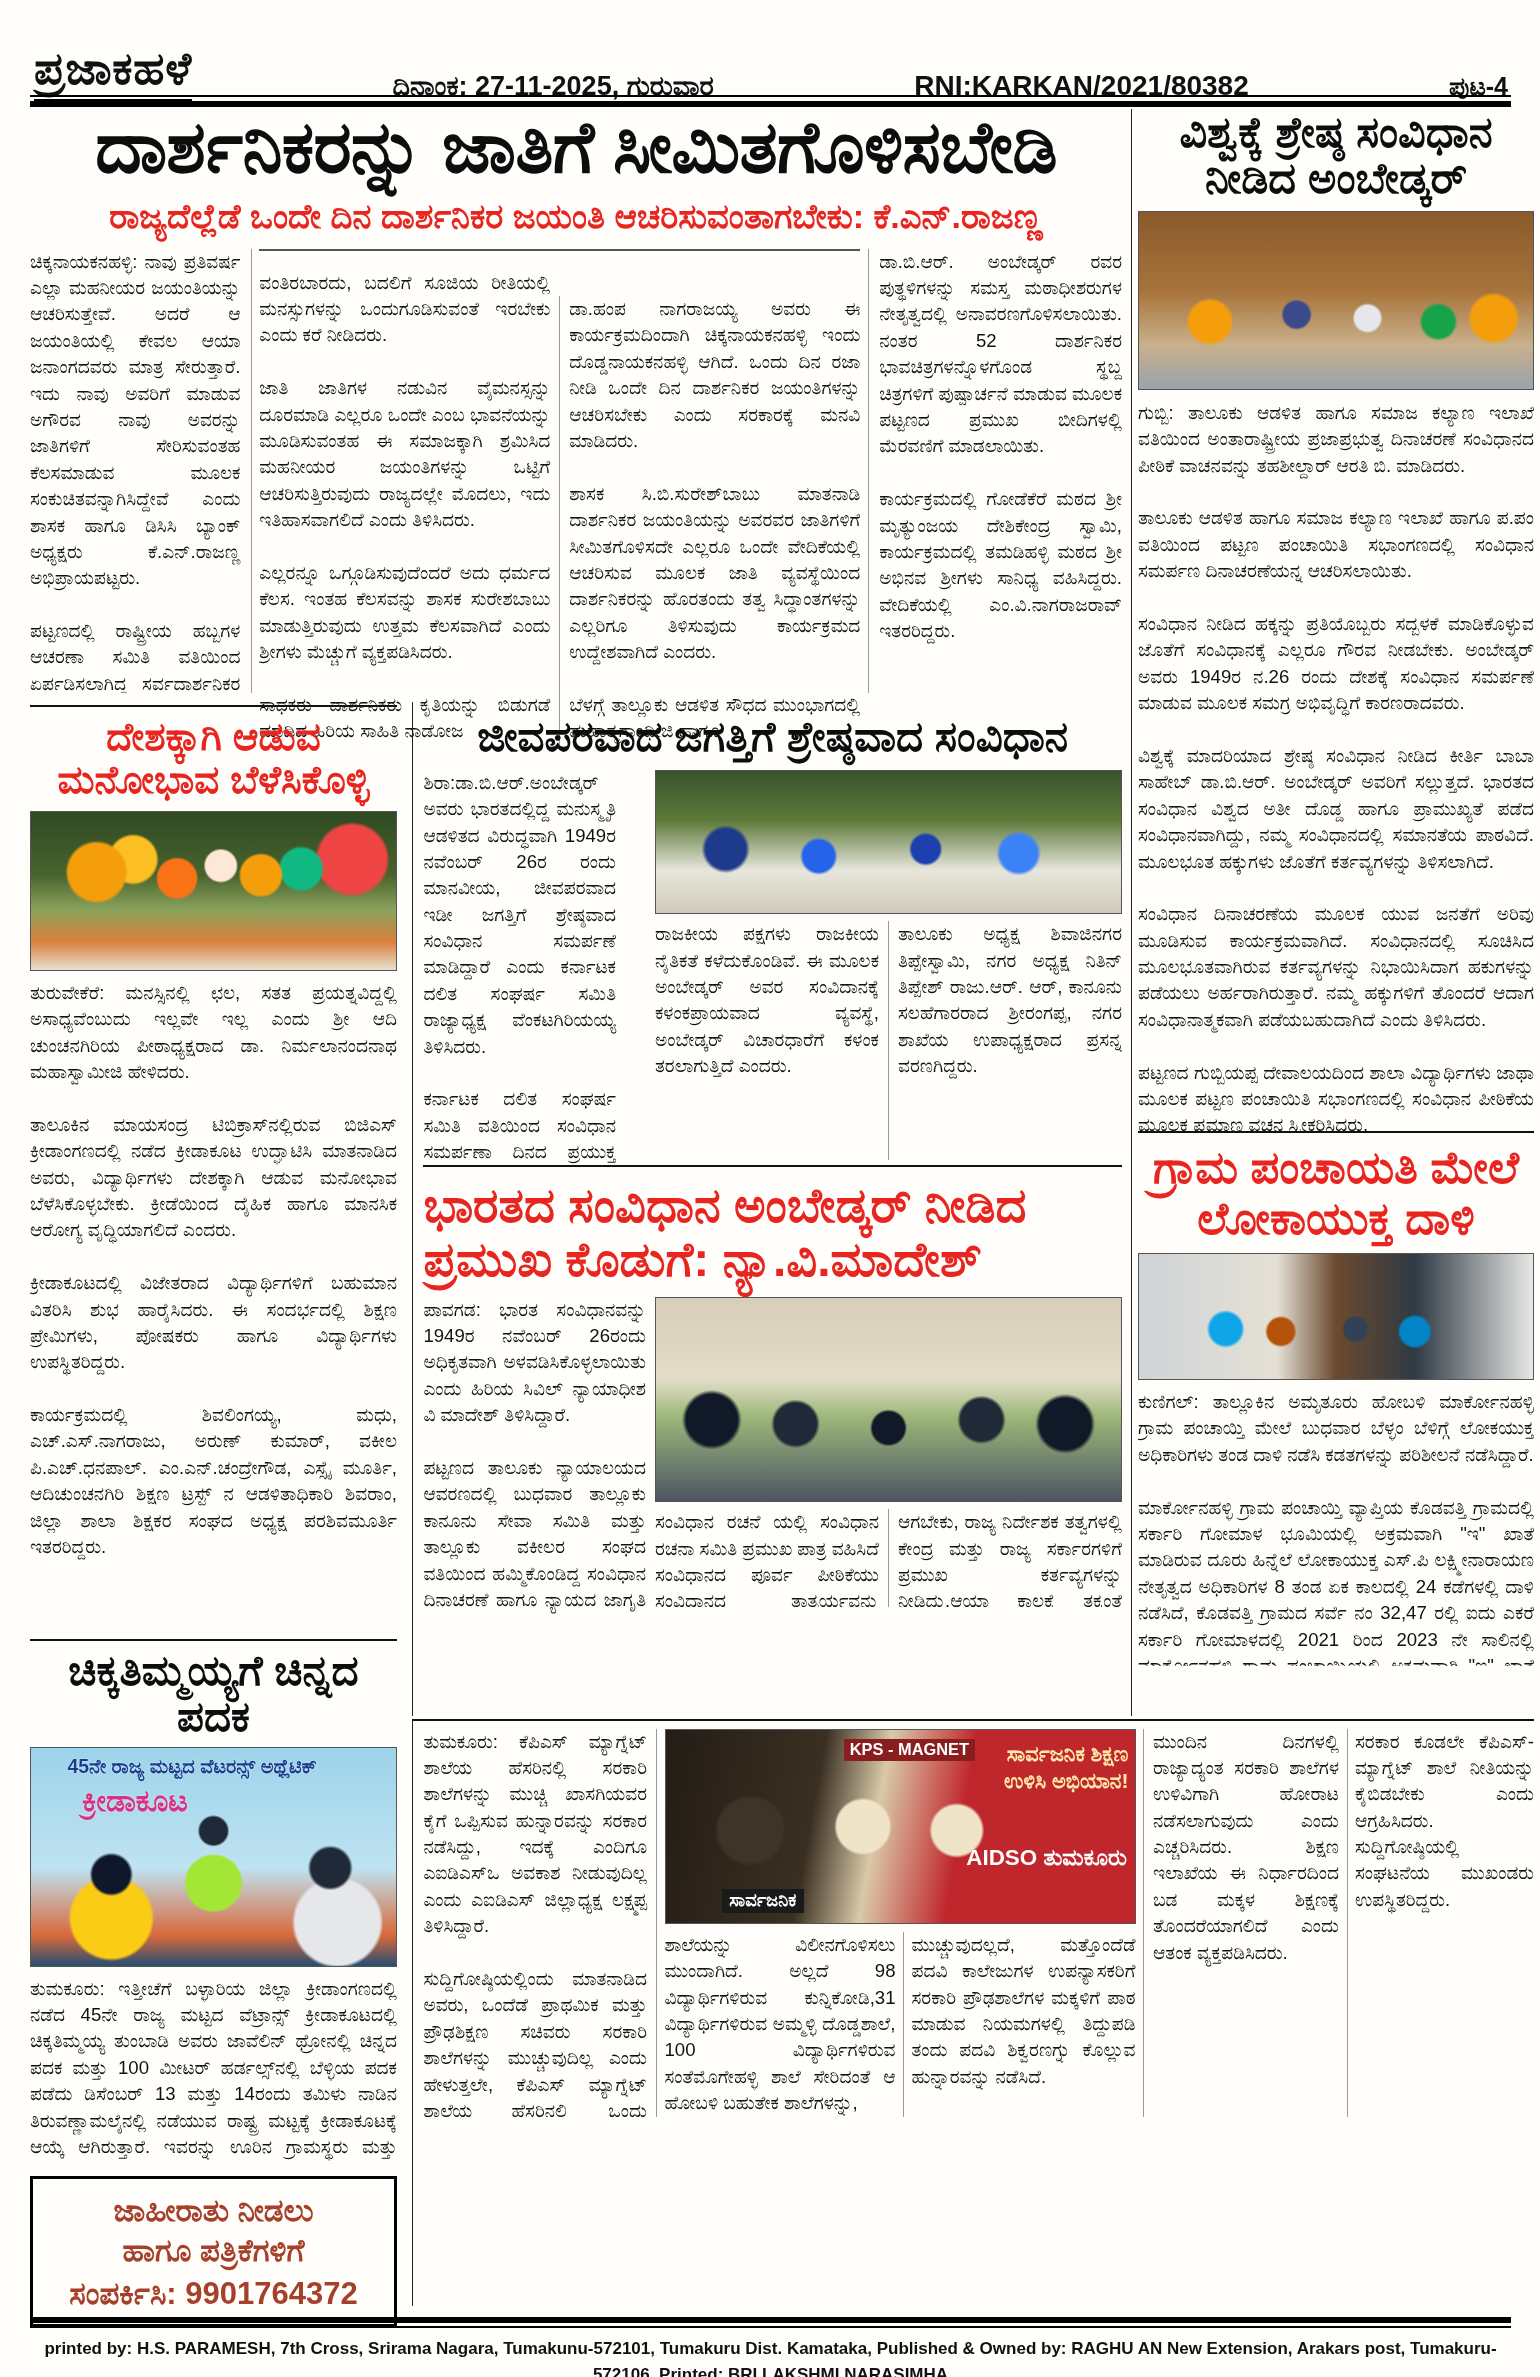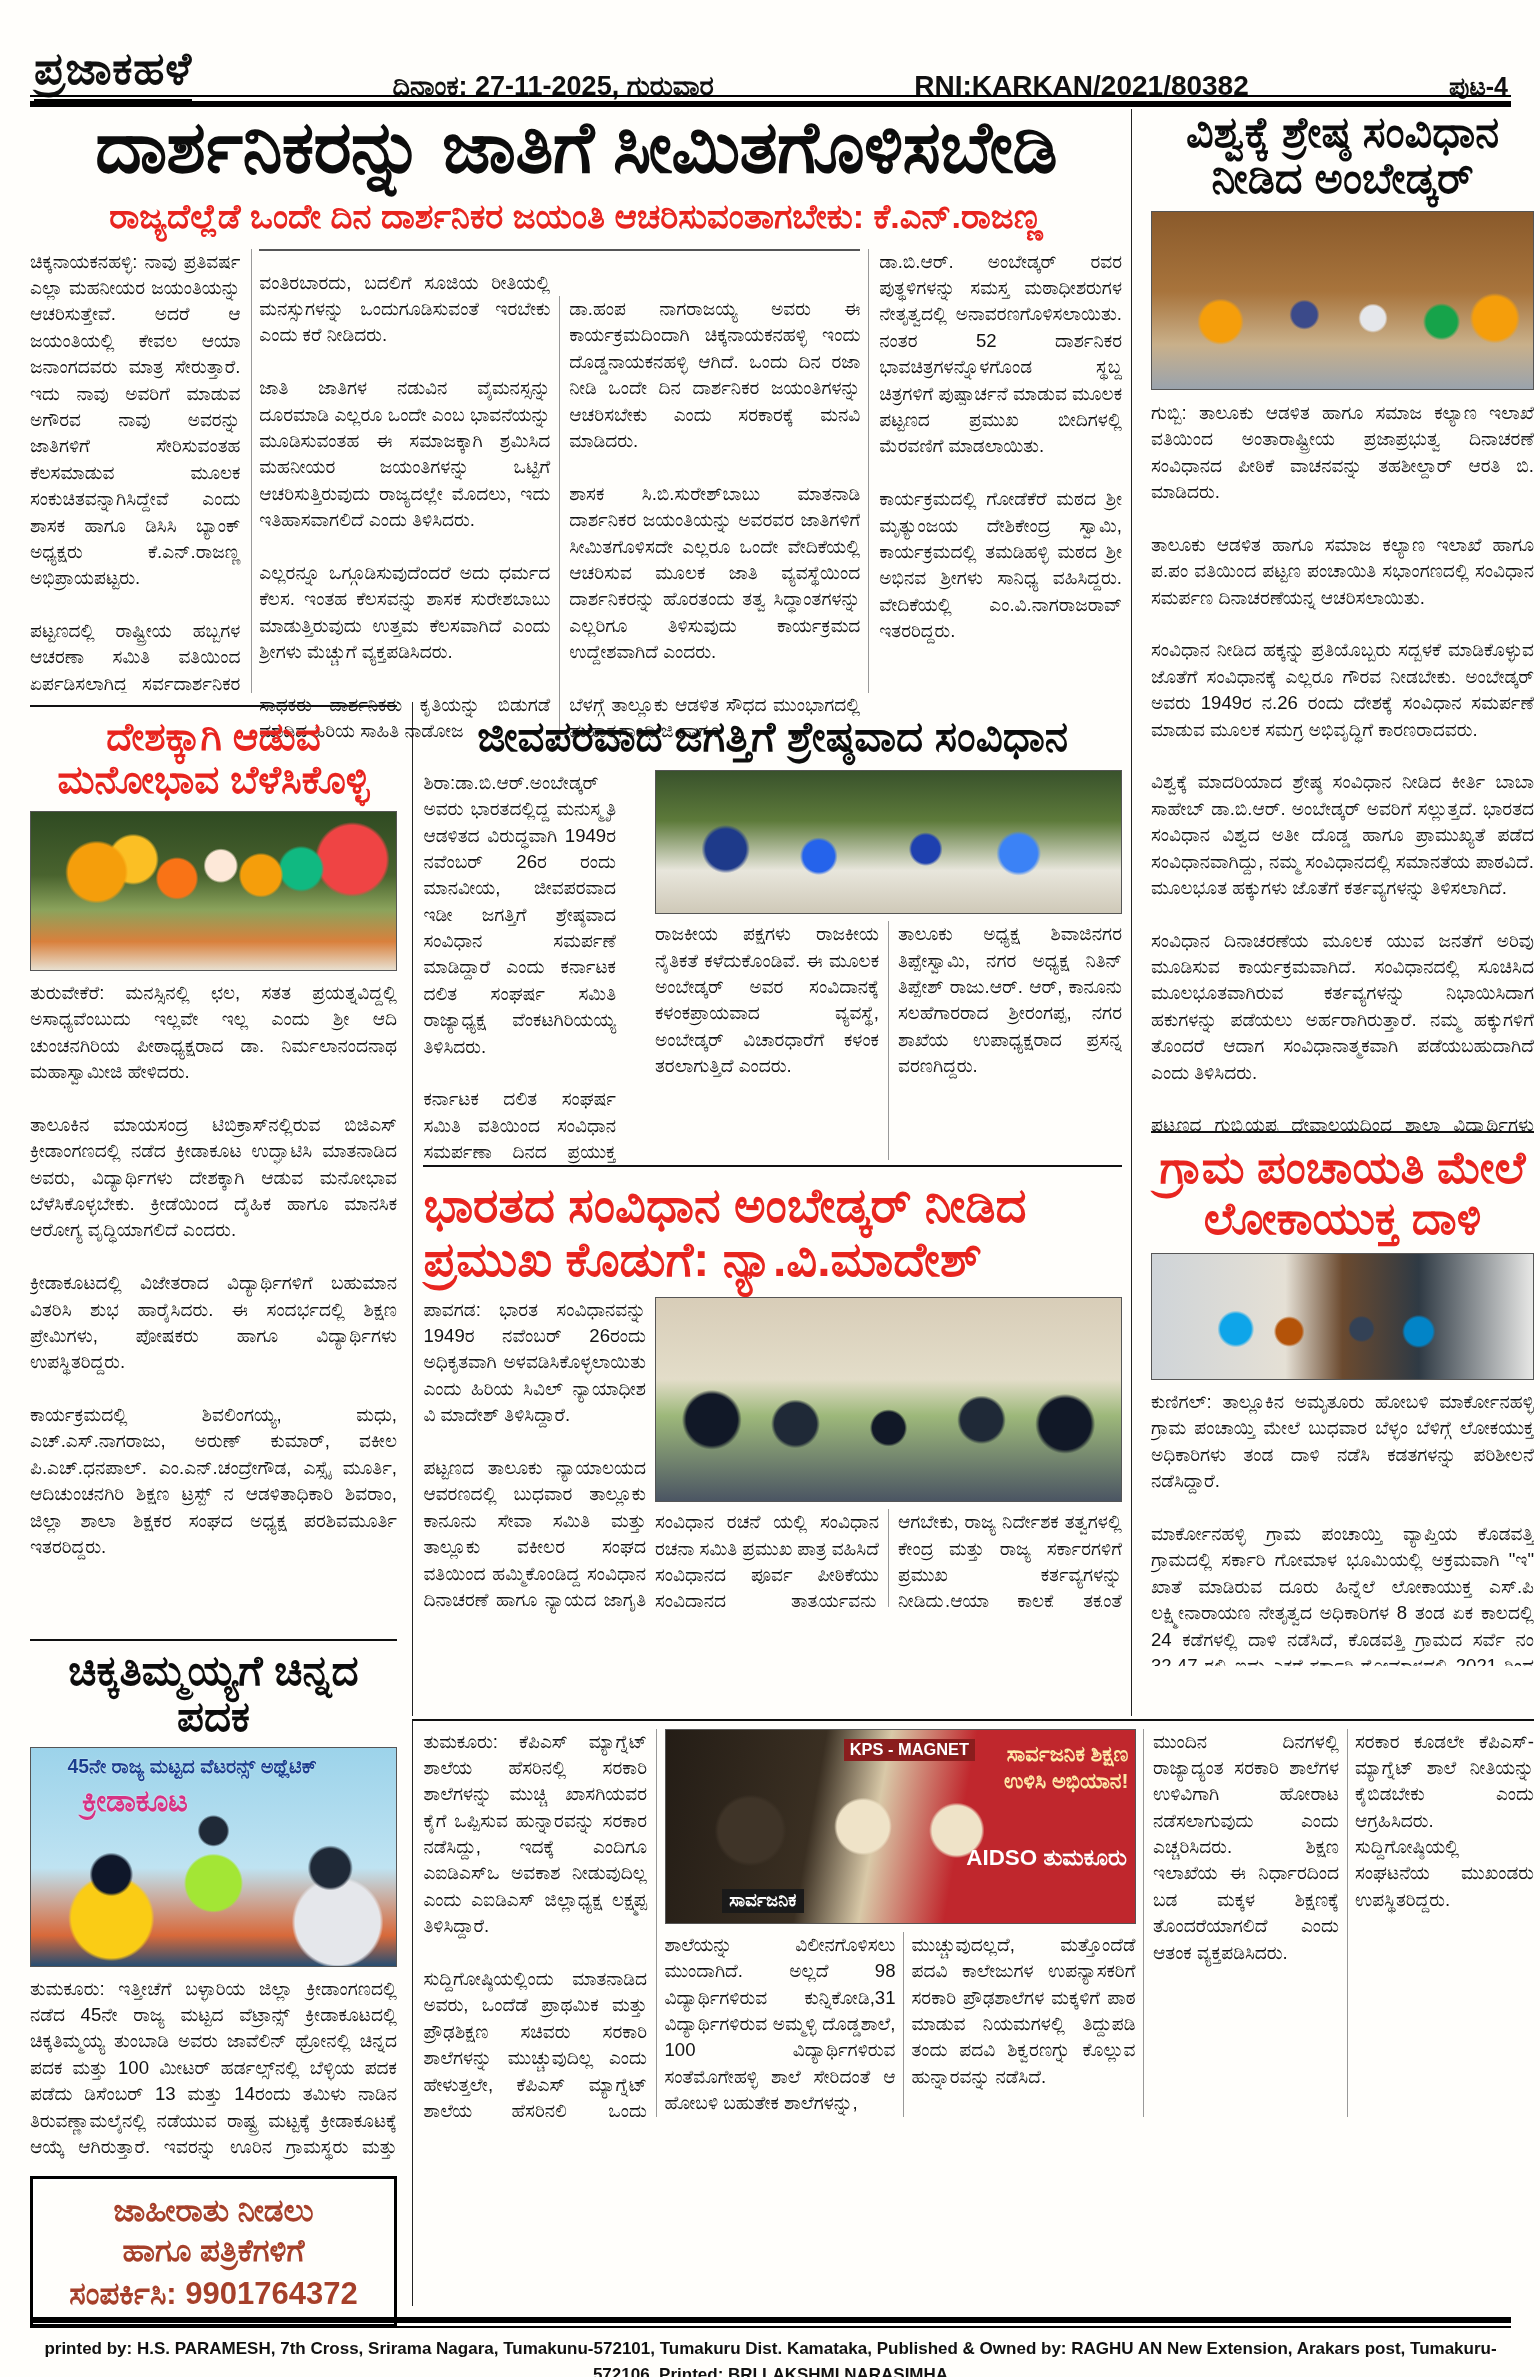--- a/index.html
+++ b/index.html
@@ -86,21 +86,21 @@
   .madesh-right{flex:1;display:flex;flex-direction:column;}
   .ph-madesh{height:203px;background:
      radial-gradient(circle at 12% 60%, #111827 0 6%, transparent 7%),
      radial-gradient(circle at 30% 62%, #1f2937 0 6%, transparent 7%),
      radial-gradient(circle at 50% 64%, #111827 0 6%, transparent 7%),
      radial-gradient(circle at 70% 60%, #1f2937 0 6%, transparent 7%),
      radial-gradient(circle at 88% 62%, #111827 0 6%, transparent 7%),
      linear-gradient(180deg,#d8cdb8 0%,#e3ddc9 40%,#9db87a 58%,#4b5563 100%);}
   .madesh-below{display:flex;margin-top:7.5px;height:98px;}
   
-  .right-rail{left:1131px;top:109px;width:403px;height:1607px;border-left:1.5px solid #222;padding-left:19px;box-sizing:border-box;}
+  .right-rail{left:1131px;top:109px;width:403px;height:1607px;border-left:1.5px solid #222;padding-left:6px;box-sizing:border-box;}
   .amb-head{font-size:43px;text-align:center;}
   .ph-gubbi{height:177px;margin-top:9px;background:
      radial-gradient(circle at 18% 62%, #f59e0b 0 6%, transparent 7%),
      radial-gradient(circle at 40% 58%, #3b4a8a 0 5%, transparent 6%),
      radial-gradient(circle at 58% 60%, #e5e7eb 0 5%, transparent 6%),
      radial-gradient(circle at 76% 62%, #16a34a 0 5%, transparent 6%),
      radial-gradient(circle at 90% 60%, #f59e0b 0 6%, transparent 7%),
      linear-gradient(180deg,#8a5a2b 0%,#a8743c 45%,#c9b08a 75%,#9aa3ad 100%);}
   .amb-body{margin-top:10px;height:731px;}
   .loka-head{font-size:45px;text-align:center;margin-top:10.4px;}

